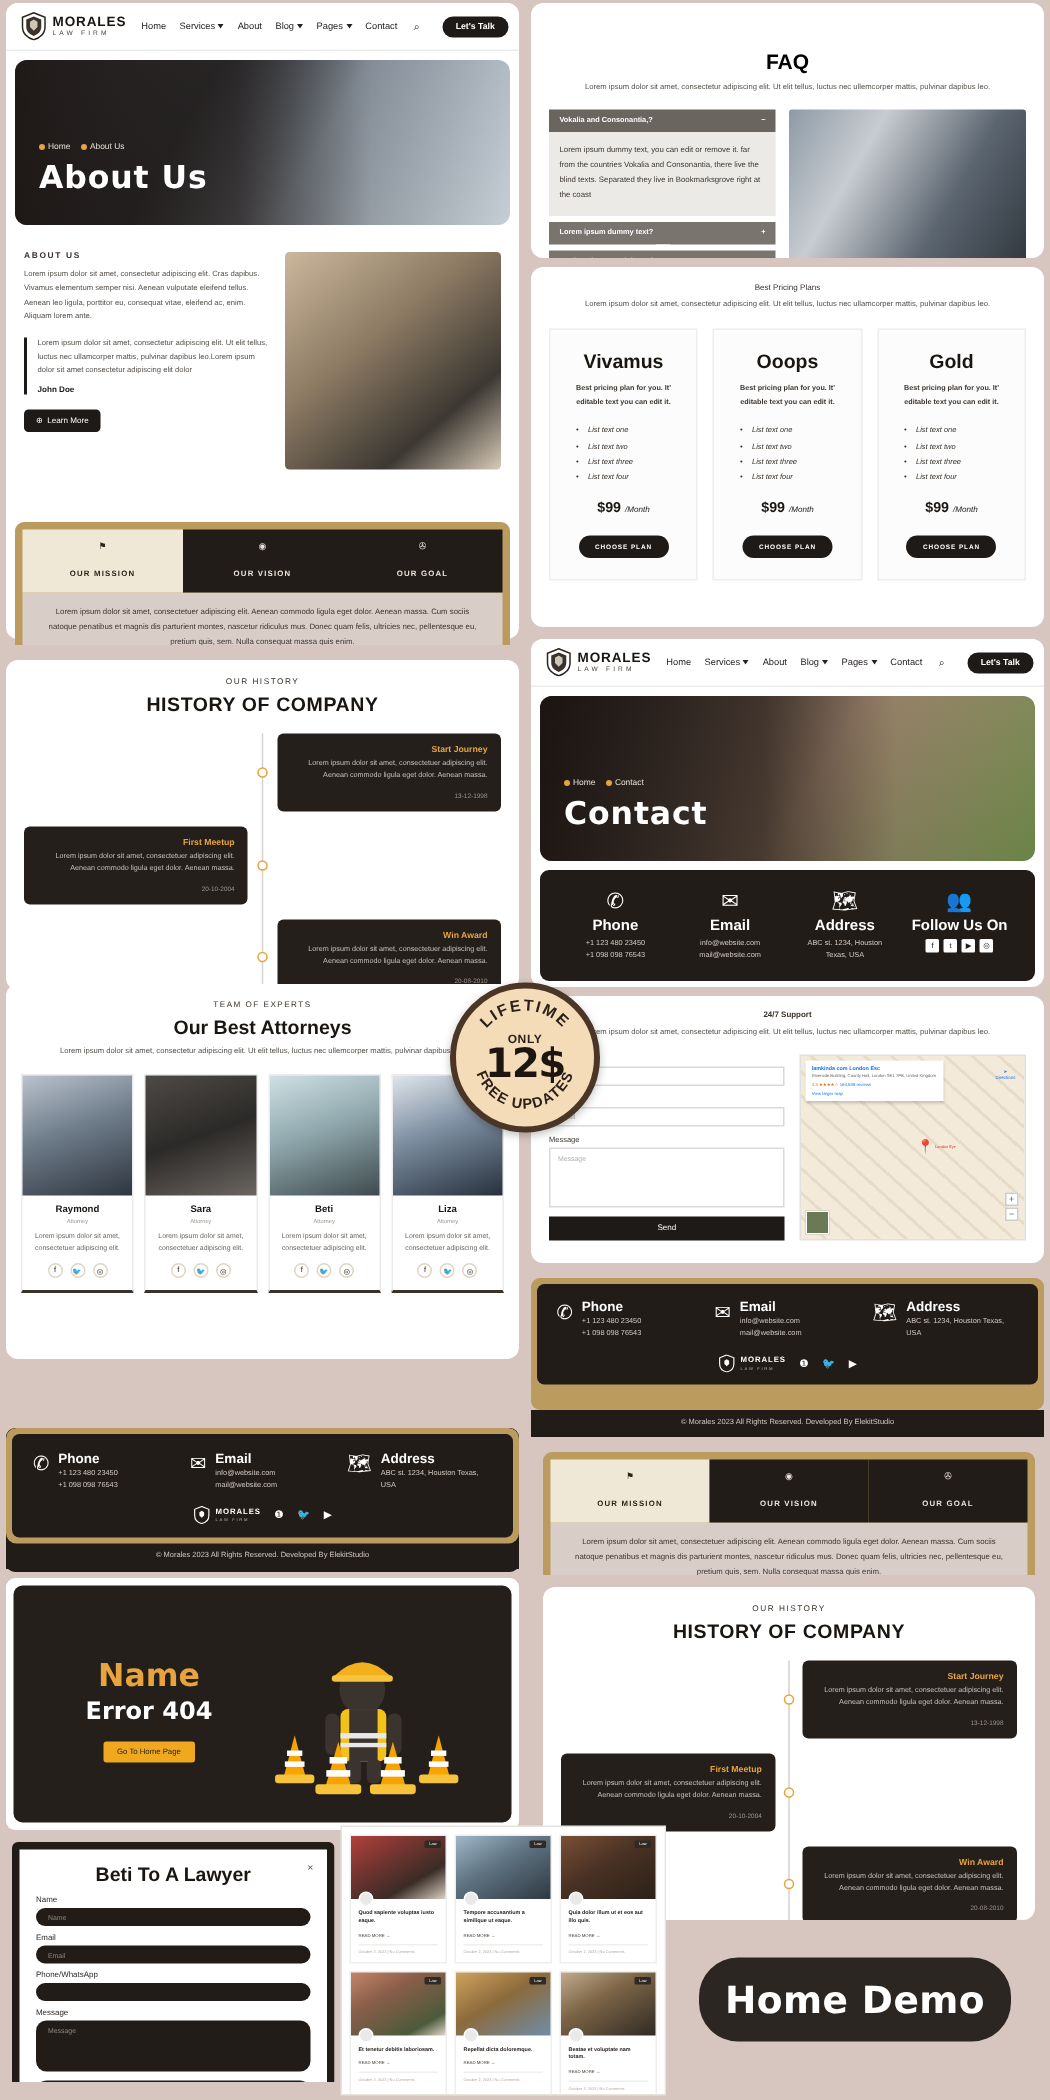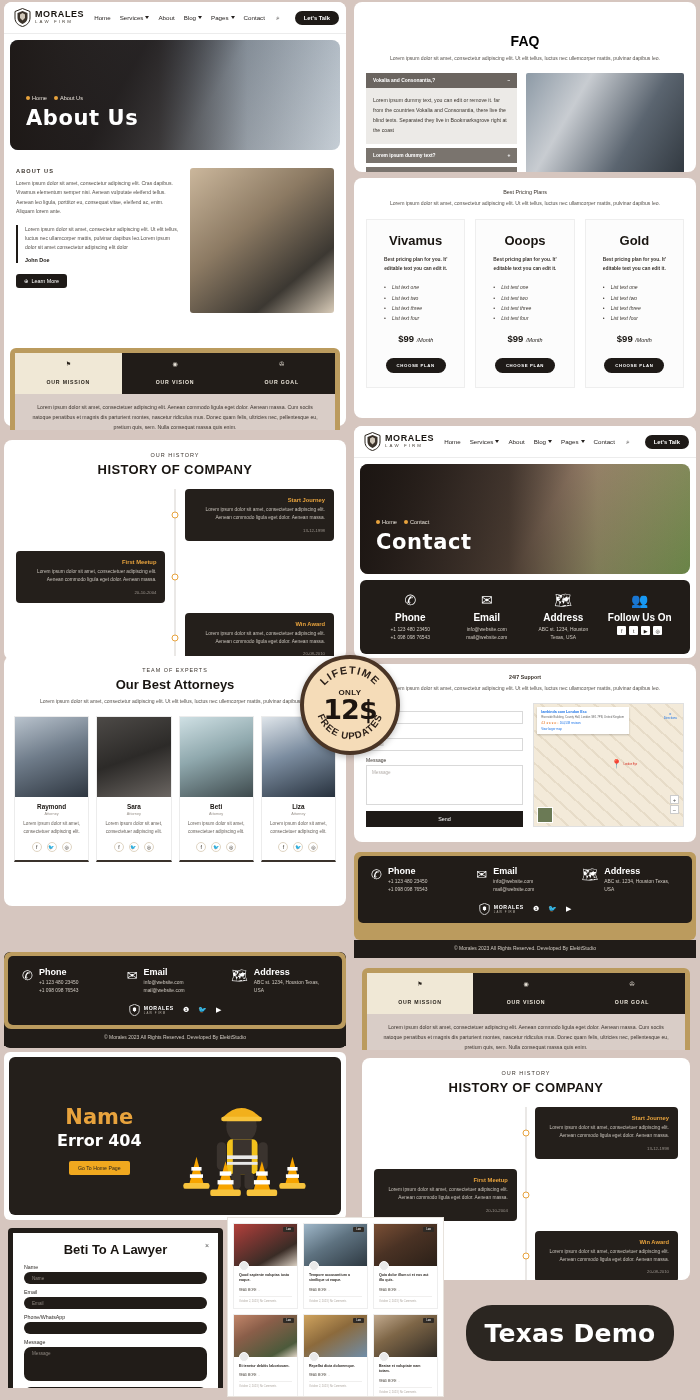--- a/index.html
+++ b/index.html
@@ -957,15 +957,15 @@
         <textPath href="#arcTop" startOffset="50%" text-anchor="middle" id="badgeTop">LIFETIME</textPath>
       </text>
       <text font-family="Liberation Sans, sans-serif" font-size="10.5" font-weight="bold" fill="#2b2019" letter-spacing="1">
         <textPath href="#arcBot" startOffset="50%" text-anchor="middle" id="badgeBot">FREE UPDATES</textPath>
       </text>
     </svg>
     <div class="badge-only">ONLY</div>
     <div class="badge-price">12$</div>
   </div>
 
-  <div class="viewdemo" style="left:466px; top:1305px; width:208px; height:56px;">Texas Demo</div>
+  <div class="viewdemo" style="left:466px; top:1305px; width:208px; height:56px;">Home Demo</div>
 
 </div>
 
 </body></html>

